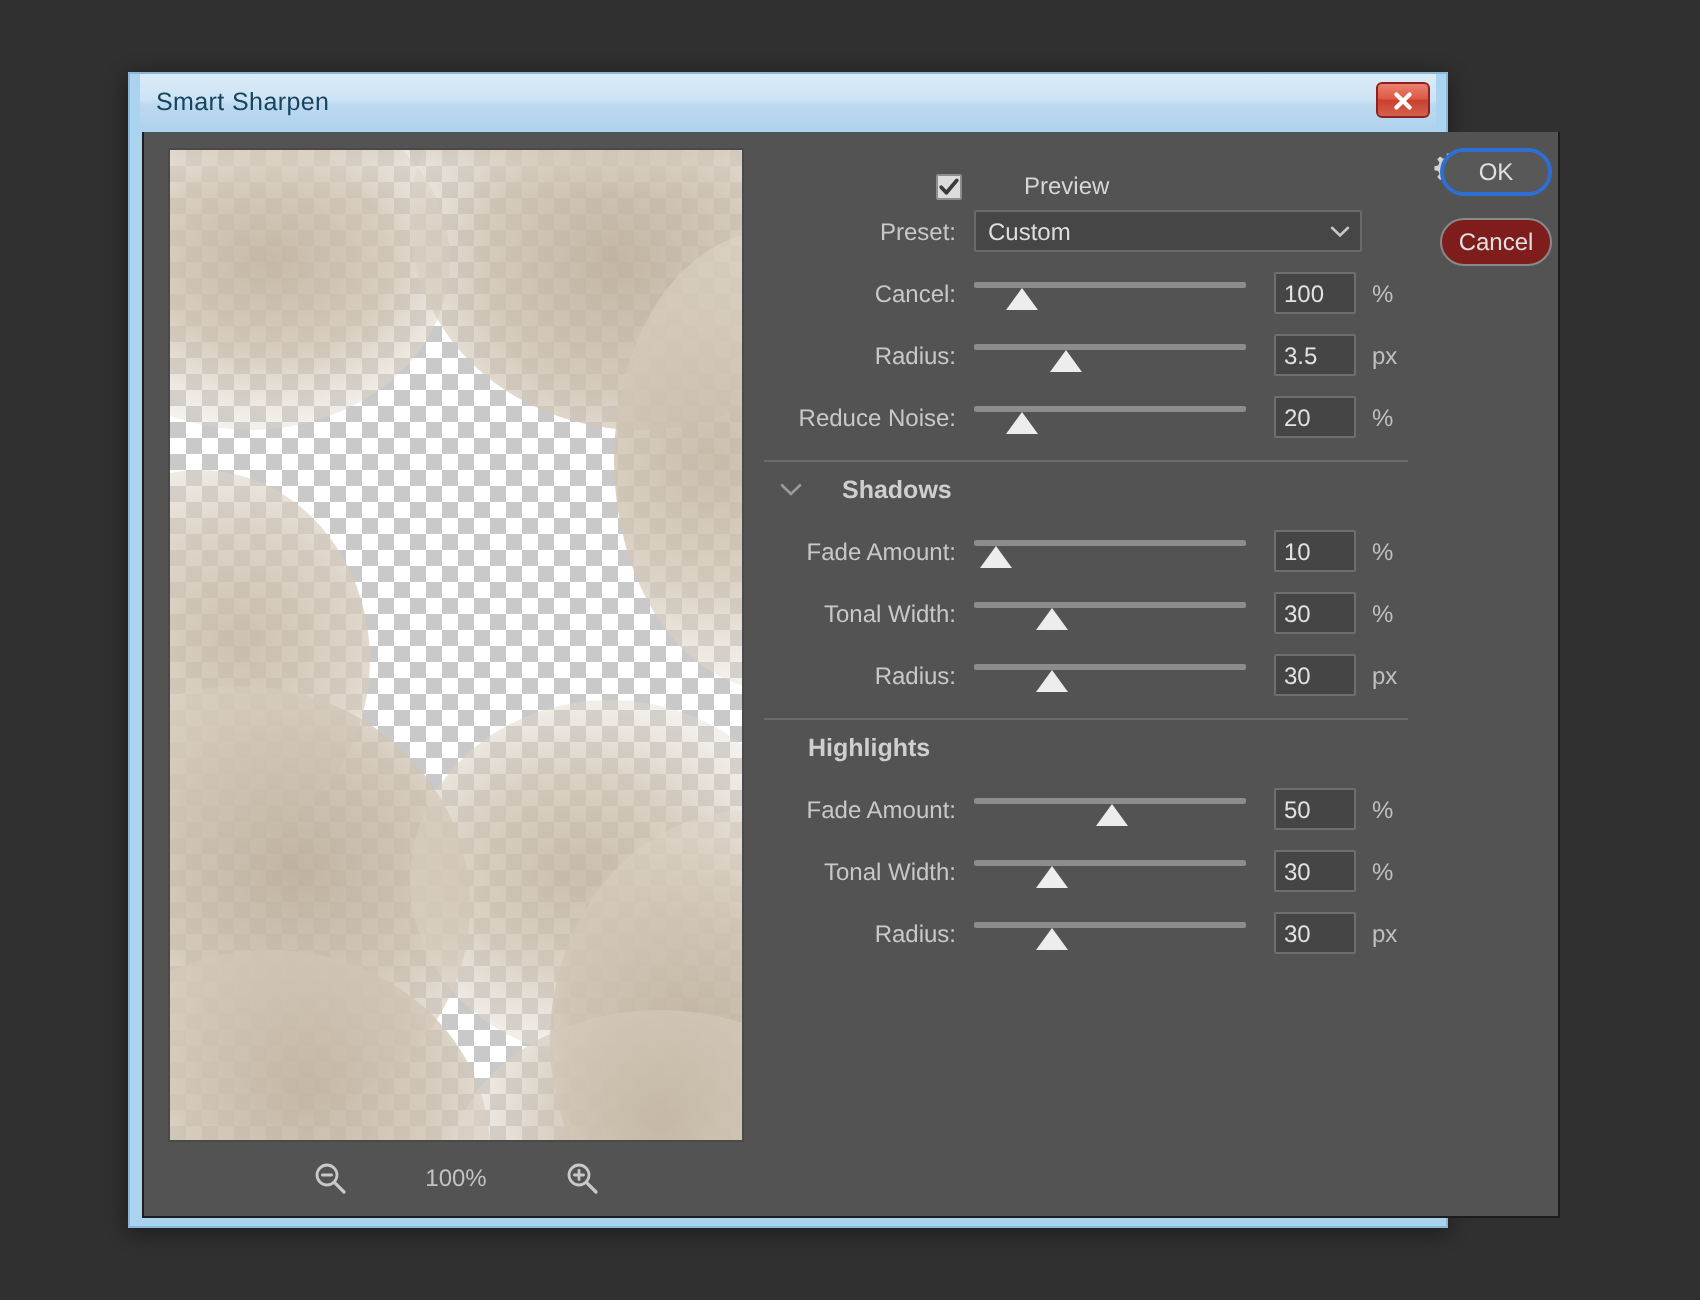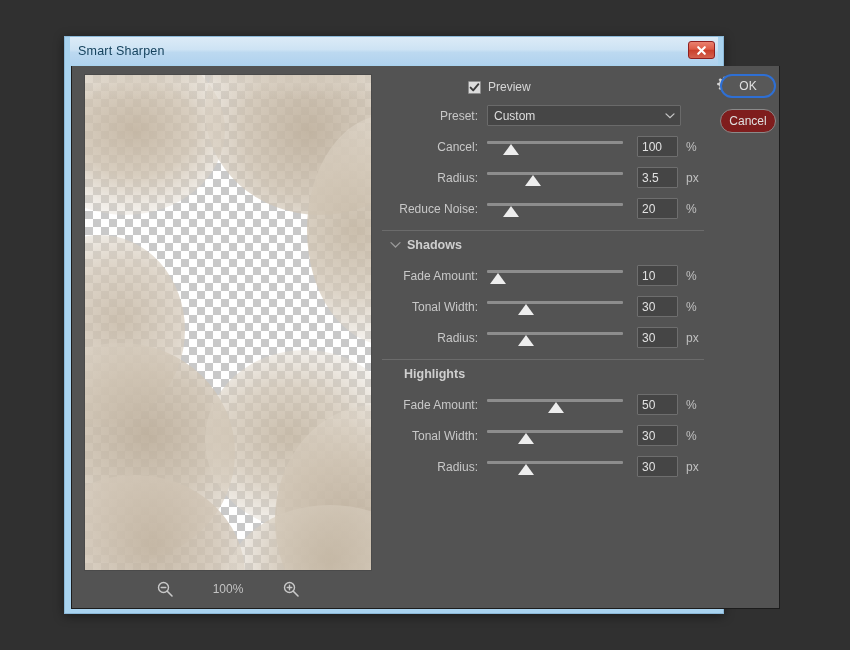--- a/index.html
+++ b/index.html
@@ -134,23 +134,24 @@
     padding-right: 9px;
     font-size: 12px;
     color: #c8c8c8;
     white-space: nowrap;
   }
 
   
   #preview-row {
     height: 26px;
     display: flex;
-    align-items: center;
+    align-items: flex-end;
     padding-left: 86px;
     position: relative;
+    gap: 24px;
   }
   #preview-checkbox {
     width: 13px;
     height: 13px;
     background: #dcdcdc;
     border: 1px solid #8e8e8e;
     border-radius: 1px;
     display: flex;
     align-items: center;
     justify-content: center;
@@ -293,21 +294,21 @@
     left: 0;
     right: 8px;
     top: 0;
     height: 1px;
     background: #6b6b6b;
   }
   .section-title {
     font-size: 12.5px;
     font-weight: bold;
     color: #cfcfcf;
-    margin-left: 6px;
+    margin-left: 20px;
   }
   .disclosure { cursor: pointer; display: block; }
 
   
   #buttons {
     position: absolute;
     left: 648px;
     top: 8px;
     width: 56px;
   }

